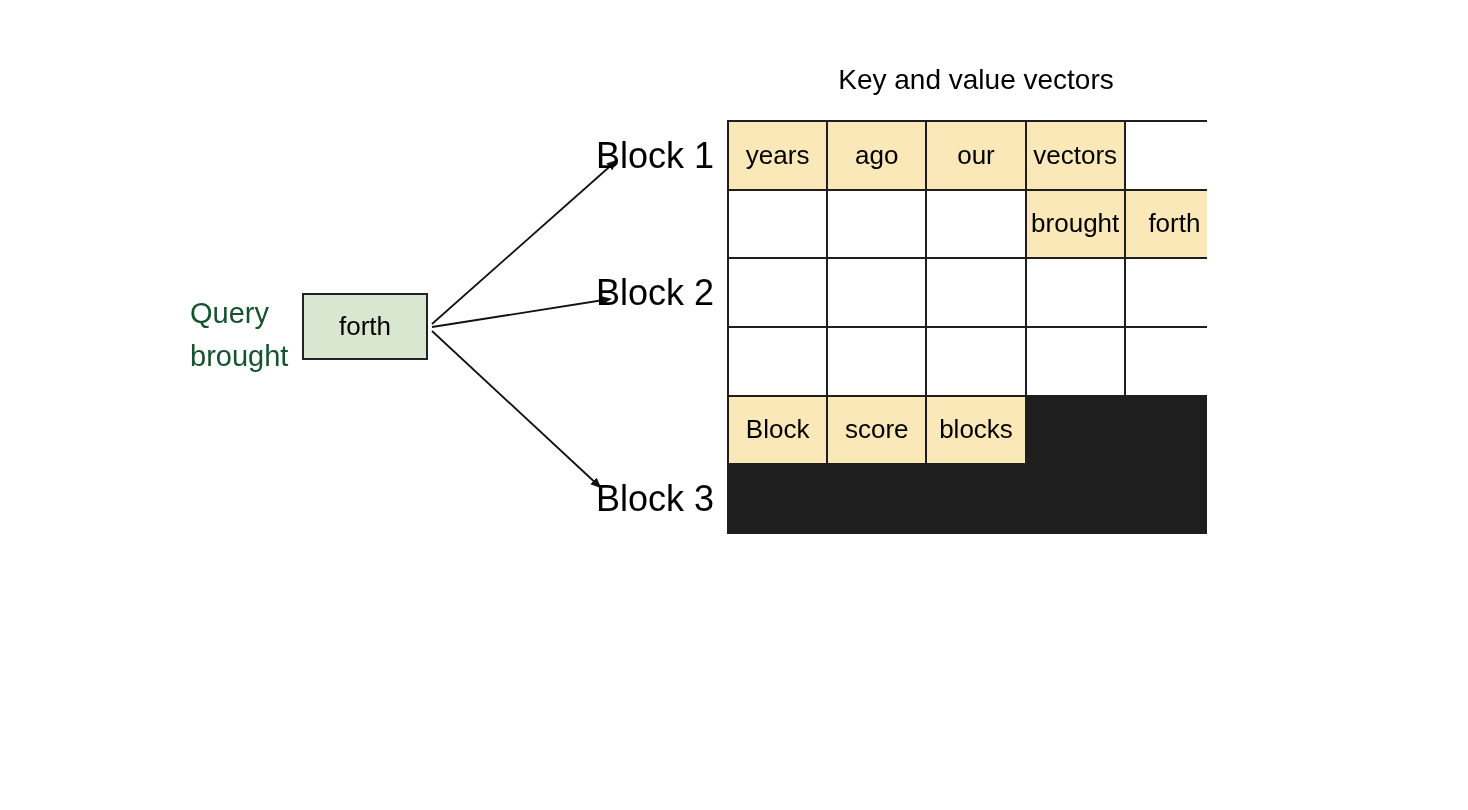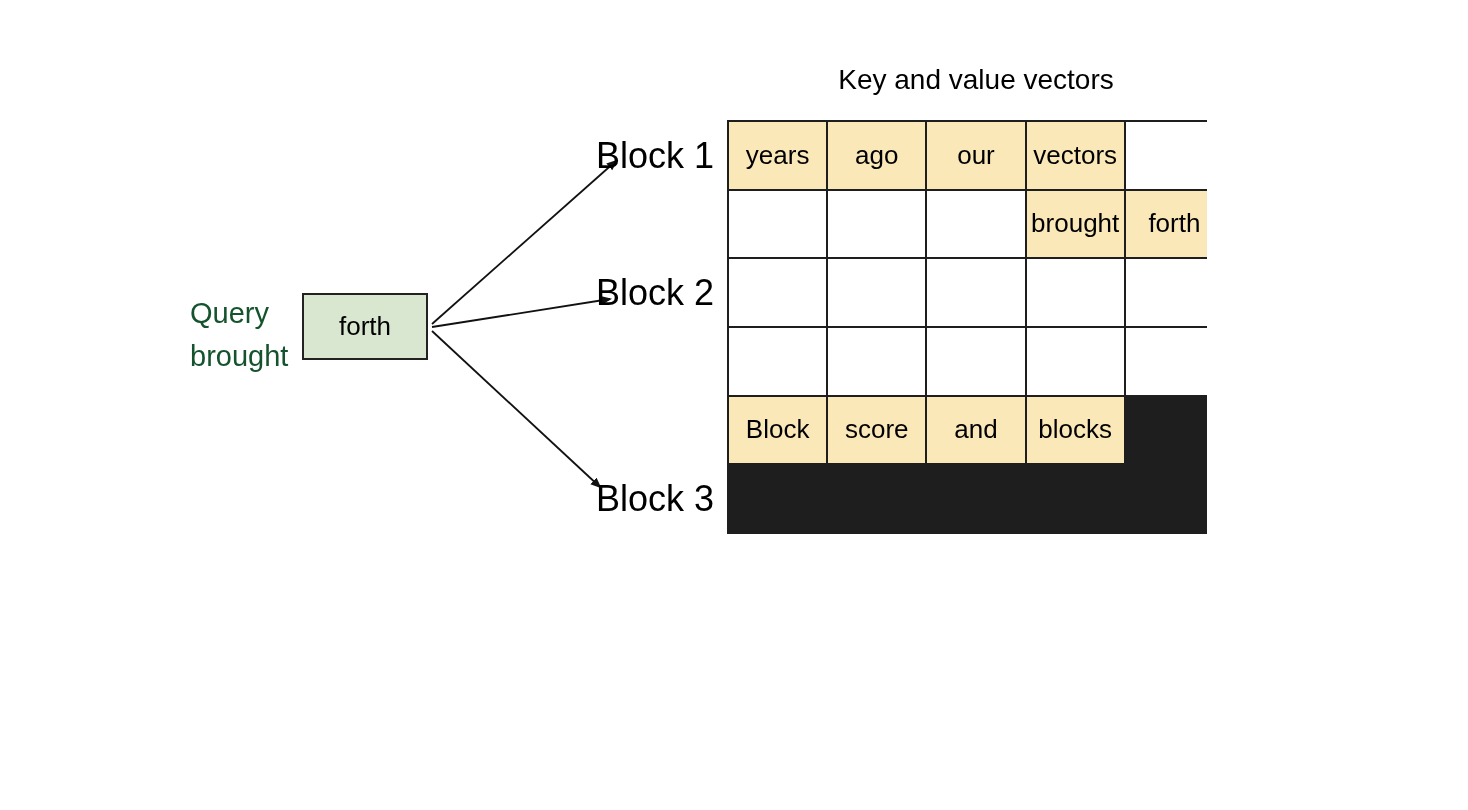--- a/index.html
+++ b/index.html
@@ -183,18 +183,17 @@
     <div class="cell"></div>
     <div class="cell"></div>
 
     <div class="cell"></div>
     <div class="cell"></div>
     <div class="cell"></div>
     <div class="cell"></div>
 
     <div class="cell filled">Block</div>
     <div class="cell filled">score</div>
-    <div class="cell filled">and</div>
     <div class="cell filled">blocks</div>
   </div>
 
 
 </div>
 
 </body></html>

